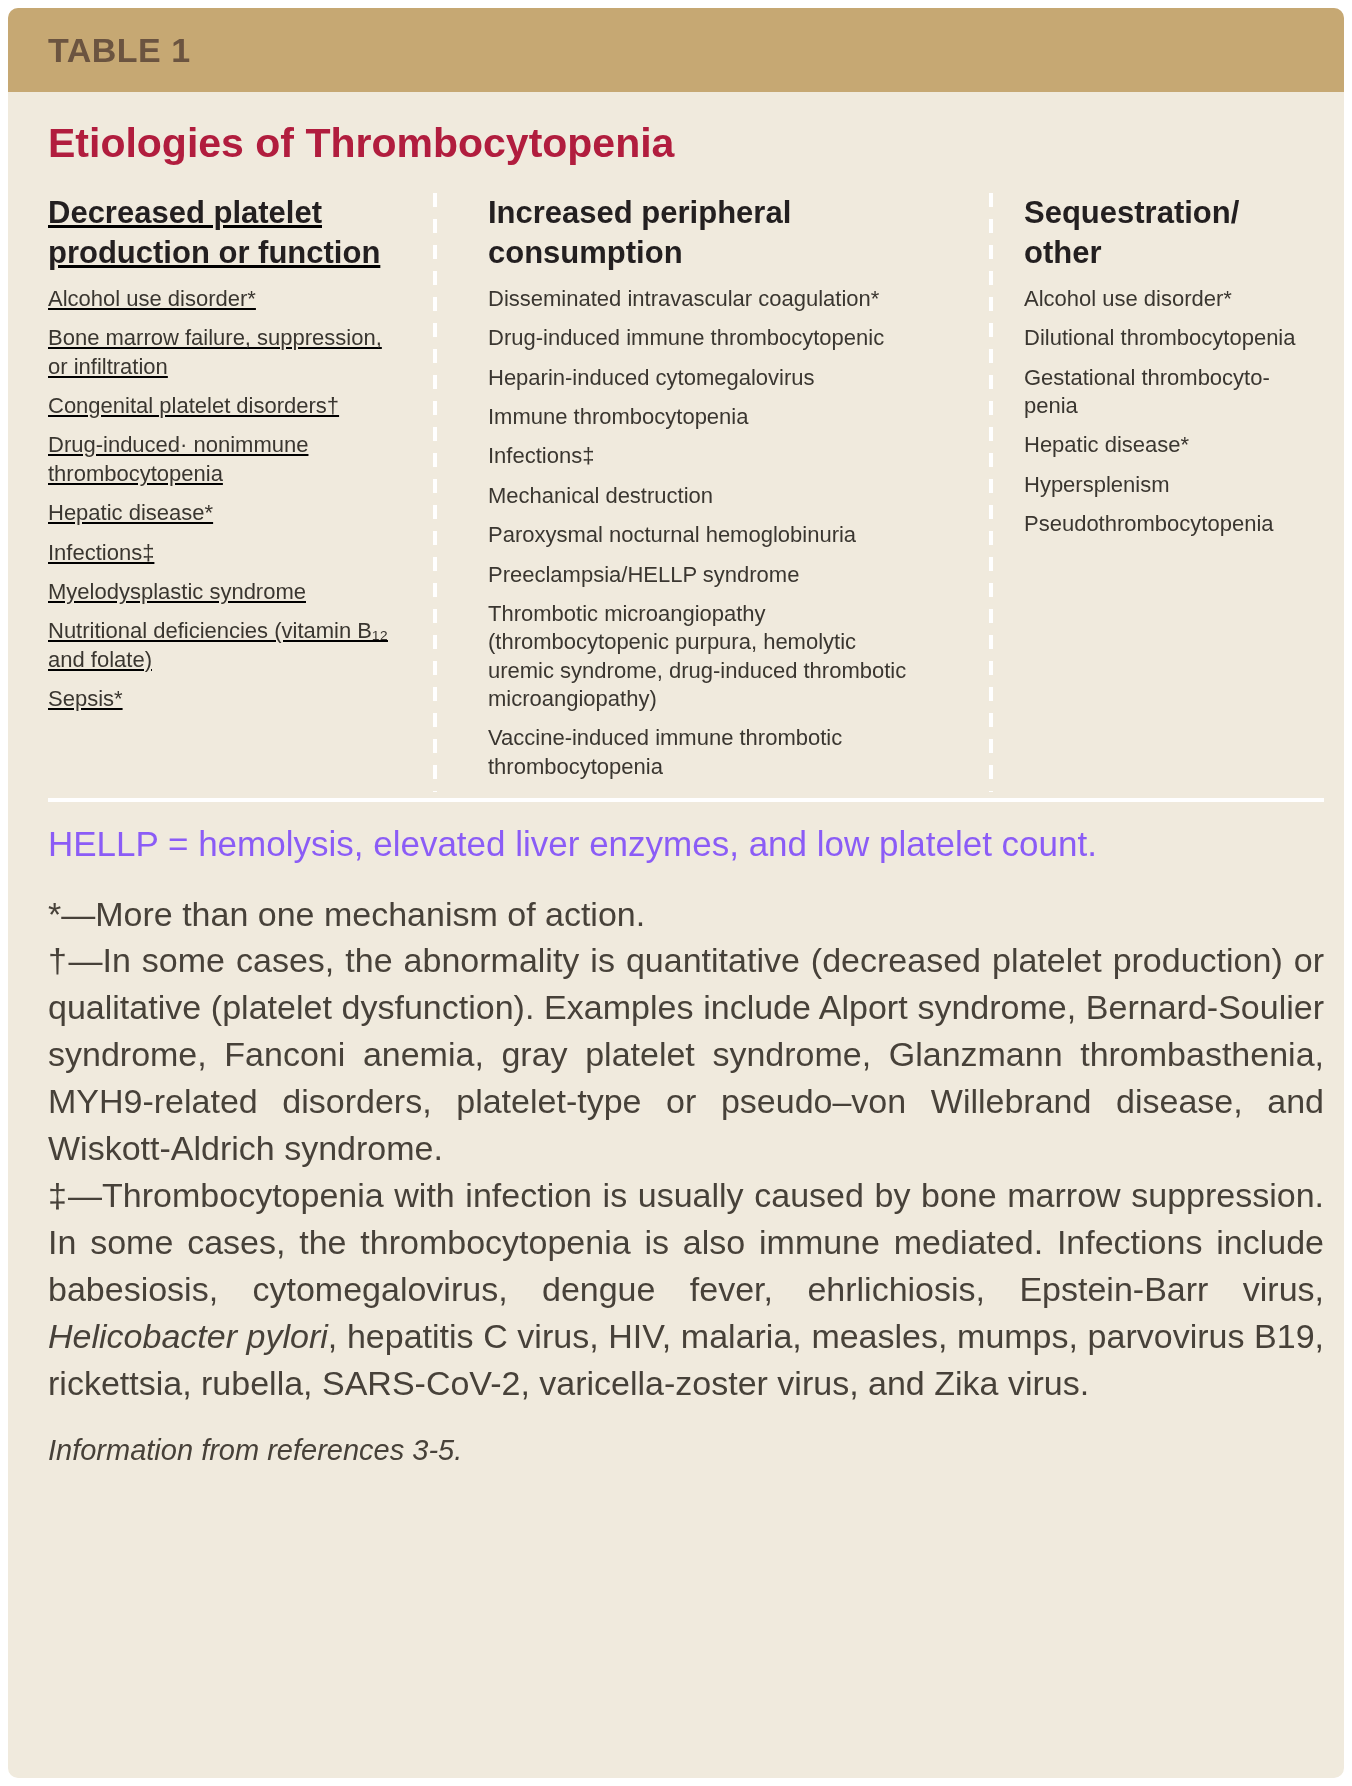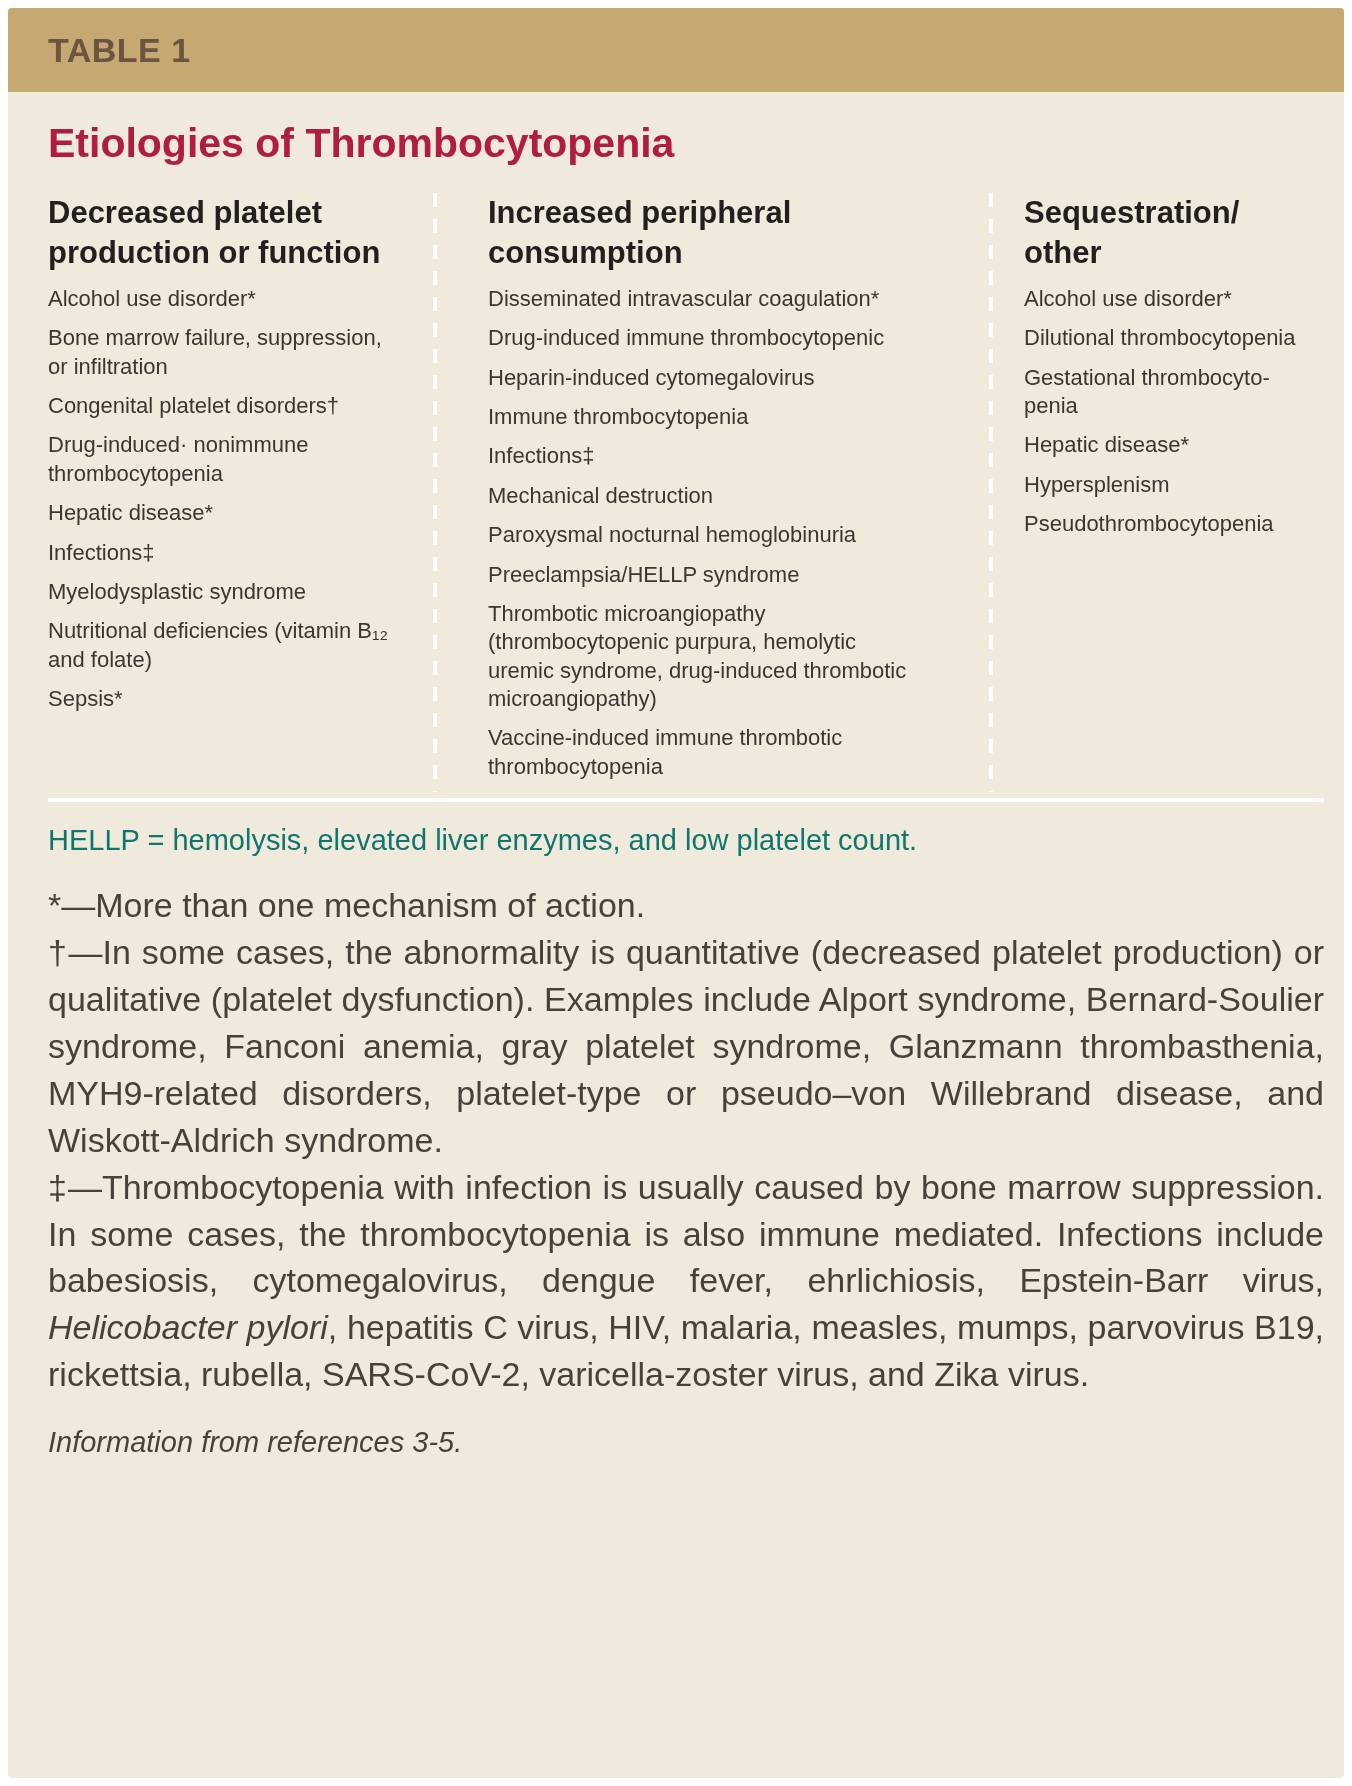--- a/index.html
+++ b/index.html
@@ -9,21 +9,21 @@
     box-sizing: border-box;
     padding: 8px;
     background: #ffffff;
     font-family: "Liberation Sans", sans-serif;
   }
   .card {
     width: 100%;
     height: 100%;
     box-sizing: border-box;
     background: #f0eadd;
-    border-radius: 4px;
+    border-radius: 10px;
     overflow: hidden;
     display: flex;
     flex-direction: column;
   }
   .tab-bar {
     background: #c6a873;
     height: 84px;
     flex: 0 0 84px;
     display: flex;
     align-items: center;
@@ -65,42 +65,42 @@
     list-style: none;
     margin: 0;
     padding: 0;
   }
   .col li {
     font-size: 22px;
     line-height: 1.29;
     color: #3a3630;
     margin: 0 0 11px 0;
   }
-  .col-1 { width: 352px; flex: 0 0 352px; }
+  .col-1 { width: 352px; flex: 0 0 352px; text-decoration: underline; }
   .col-2 { width: 432px; flex: 0 0 432px; }
   .col-3 { width: 280px; flex: 0 0 280px; }
   .col-3 h2 { overflow-wrap: anywhere; }
   .sep {
     width: 4px;
     flex: 0 0 4px;
     background: repeating-linear-gradient(to bottom, #ffffff 0 14px, transparent 14px 26px);
   }
   .sep-a { margin: 0 51px 0 33px; }
   .sep-b { margin: 0 31px 0 69px; }
   .rule {
     height: 4px;
     background: #ffffff;
     margin-top: 6px;
   }
   .footnotes { padding-top: 18px; }
   .fn-hellp {
     margin: 0 0 22px 0;
-    font-size: 29px;
+    font-size: 35px;
     line-height: 1.38;
-    color: #0f766e;
+    color: #8b5cf6;
   }
   .fn {
     margin: 0;
     font-size: 34px;
     line-height: 1.38;
     color: #474139;
   }
   .fn-justify { text-align: justify; }
   .fn-source {
     margin: 24px 0 0 0;

